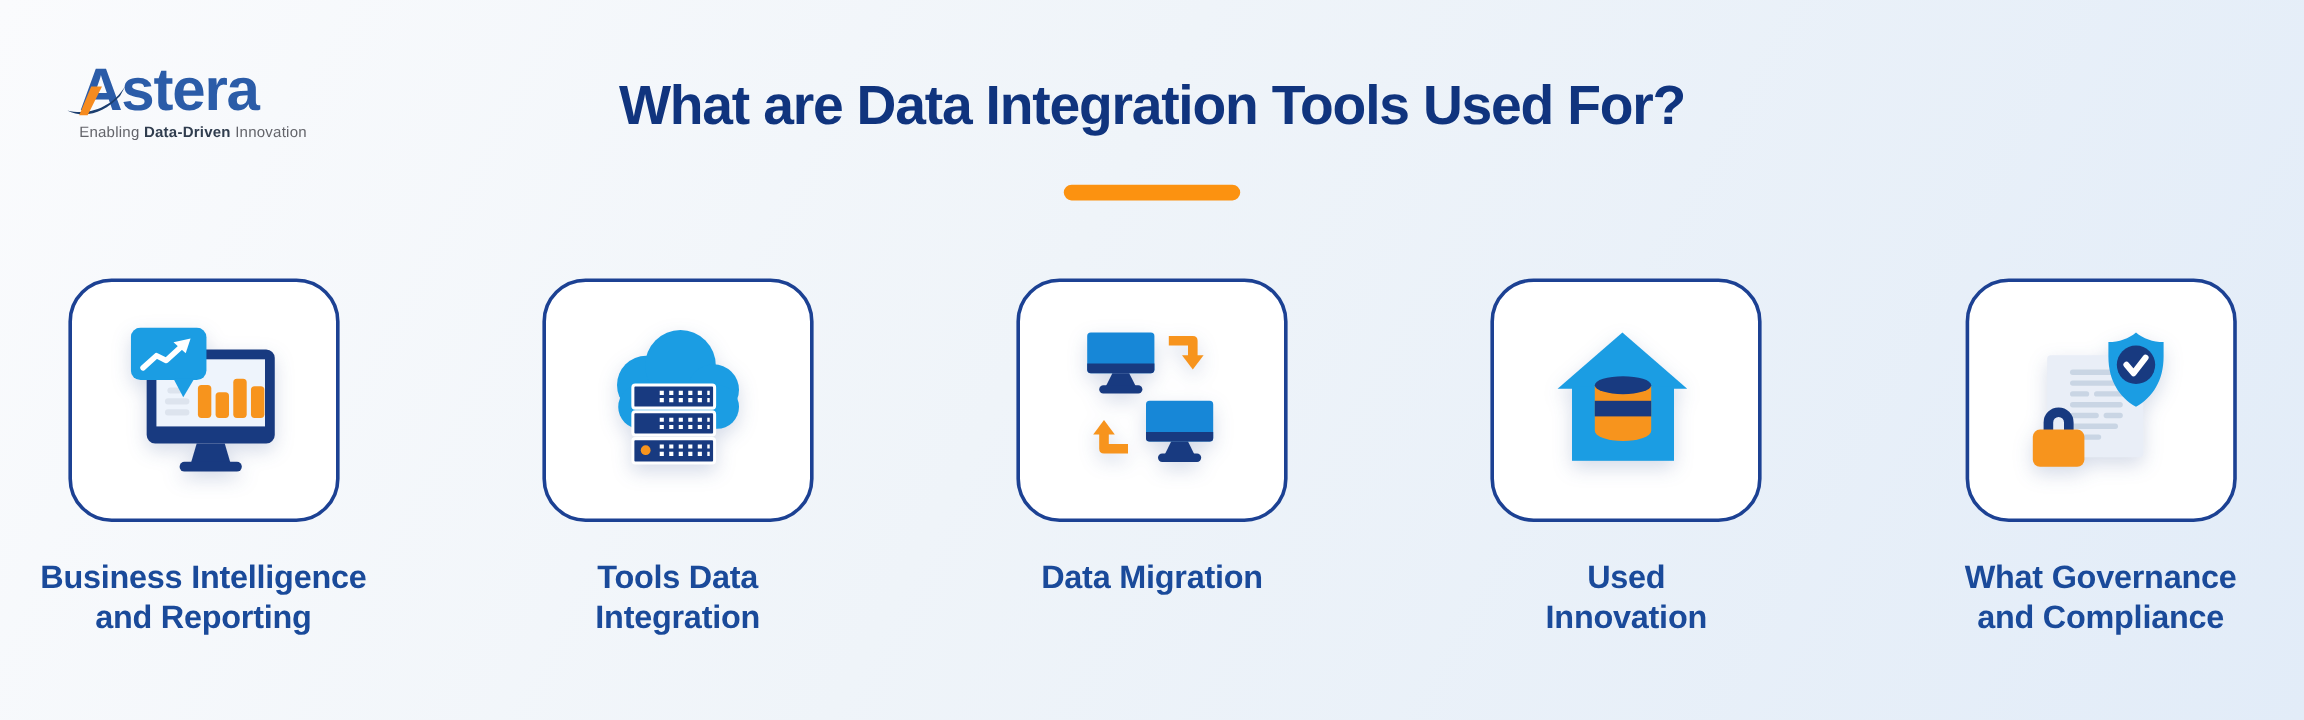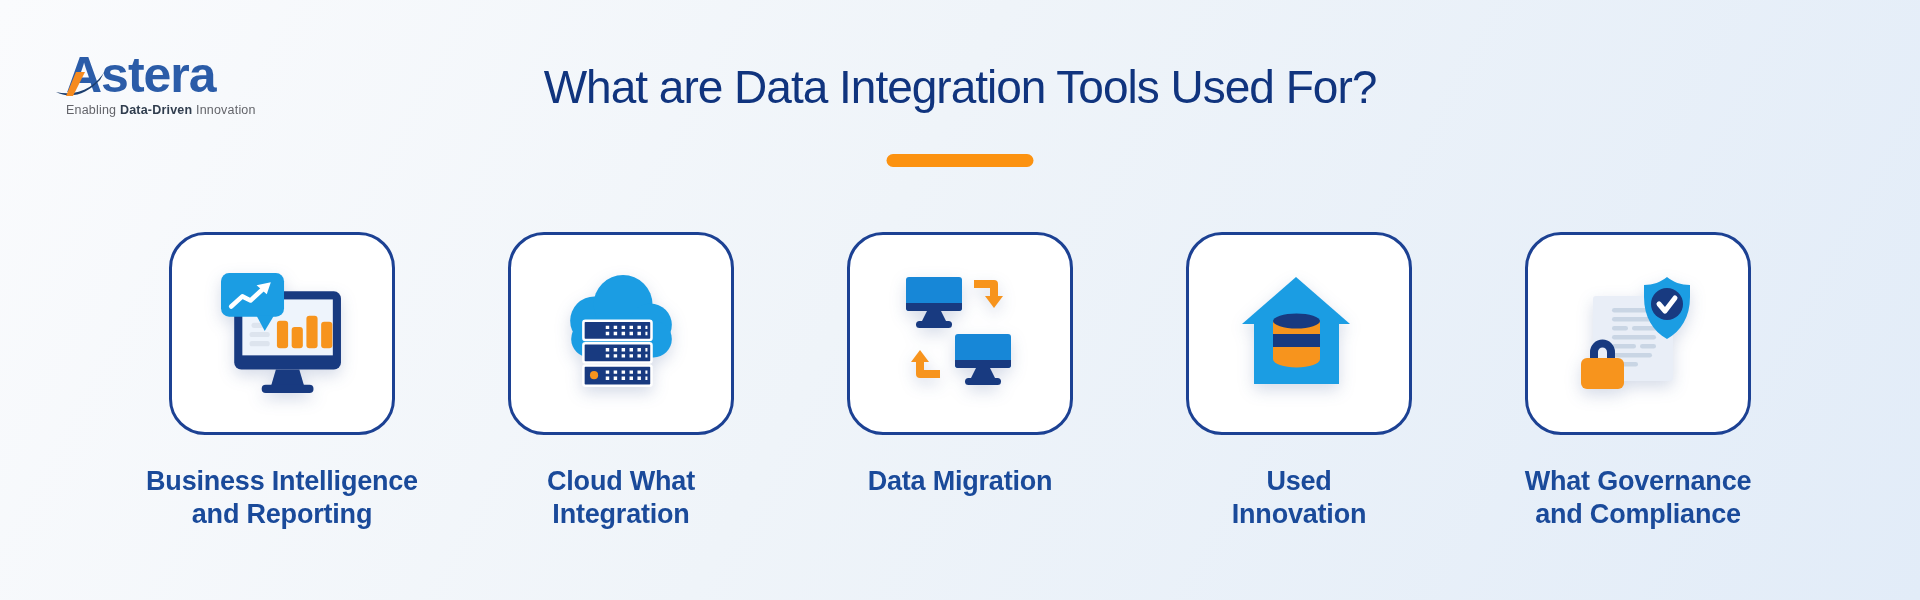--- a/index.html
+++ b/index.html
@@ -14,28 +14,28 @@
   .logo-word{
     position:relative;z-index:1;display:inline-block;line-height:1;
     font-size:50px;font-weight:700;letter-spacing:-1px;color:var(--logo-blue,#2b5ca8);text-align:center;
   }
   .logo-swoosh{position:absolute;left:-10px;top:14px;width:100px;height:40px;z-index:2;pointer-events:none;}
   .logo-tagline{margin-top:3px;font-size:12.5px;letter-spacing:.2px;color:var(--tagline-gray,#63646a);white-space:nowrap;}
   .logo-tagline b{color:var(--tagline-dark,#303d4e);}
   
   .title{
     position:absolute;top:60px;left:0;width:100%;margin:0;text-align:center;
-    font-size:46px;font-weight:400;letter-spacing:-1px;color:var(--title-navy,#10347e);
+    font-size:46px;font-weight:700;letter-spacing:-1px;color:var(--title-navy,#10347e);
   }
   .title-underline{
     position:absolute;top:154px;left:50%;transform:translateX(-50%);
     width:147px;height:13px;border-radius:7px;background:var(--underline-orange,#fc9210);
   }
   
-  .cards{position:absolute;top:232px;left:0;width:100%;display:flex;justify-content:center;}
+  .cards{position:absolute;top:232px;left:0;width:100%;display:flex;justify-content:space-between;}
   .col{width:339px;display:flex;flex-direction:column;align-items:center;}
   .card{
     width:226px;height:203px;box-sizing:border-box;background:var(--card-bg,#fff);
     border:3px solid var(--card-border,#1c4193);border-radius:36px;
     display:flex;align-items:center;justify-content:center;
   }
   .card svg{filter:drop-shadow(0 6px 8px rgba(23,58,128,.18));}
   .label{
     margin-top:30px;text-align:center;
     font-size:27px;font-weight:700;line-height:33px;letter-spacing:-.2px;
@@ -109,21 +109,21 @@
             <line x1="45" y1="59.5" x2="86" y2="59.5"></line>
           <line x1="45" y1="75.5" x2="86" y2="75.5"></line>
             <line x1="45" y1="81.5" x2="86" y2="81.5"></line>
           <line x1="45" y1="97.5" x2="86" y2="97.5"></line>
             <line x1="45" y1="103.5" x2="86" y2="103.5"></line>
         </g>
         <circle cx="33.5" cy="100.5" r="4" fill="var(--orange,#f7941d)"></circle>
       </svg>
     </div>
     <div class="label">
-      <span class="ln">Cloud What</span>
+      <span class="ln">Tools Data</span>
       <span class="ln">Integration</span>
     </div>
   </section>
 
   <section class="col">
     <div class="card">
       <svg width="120" height="120" viewBox="0 0 120 120" aria-hidden="true">
         <defs>
           <g id="mig-mon">
             <rect x="0" y="0" width="56" height="34" rx="3" fill="var(--blue-deep,#1787d7)"></rect>

